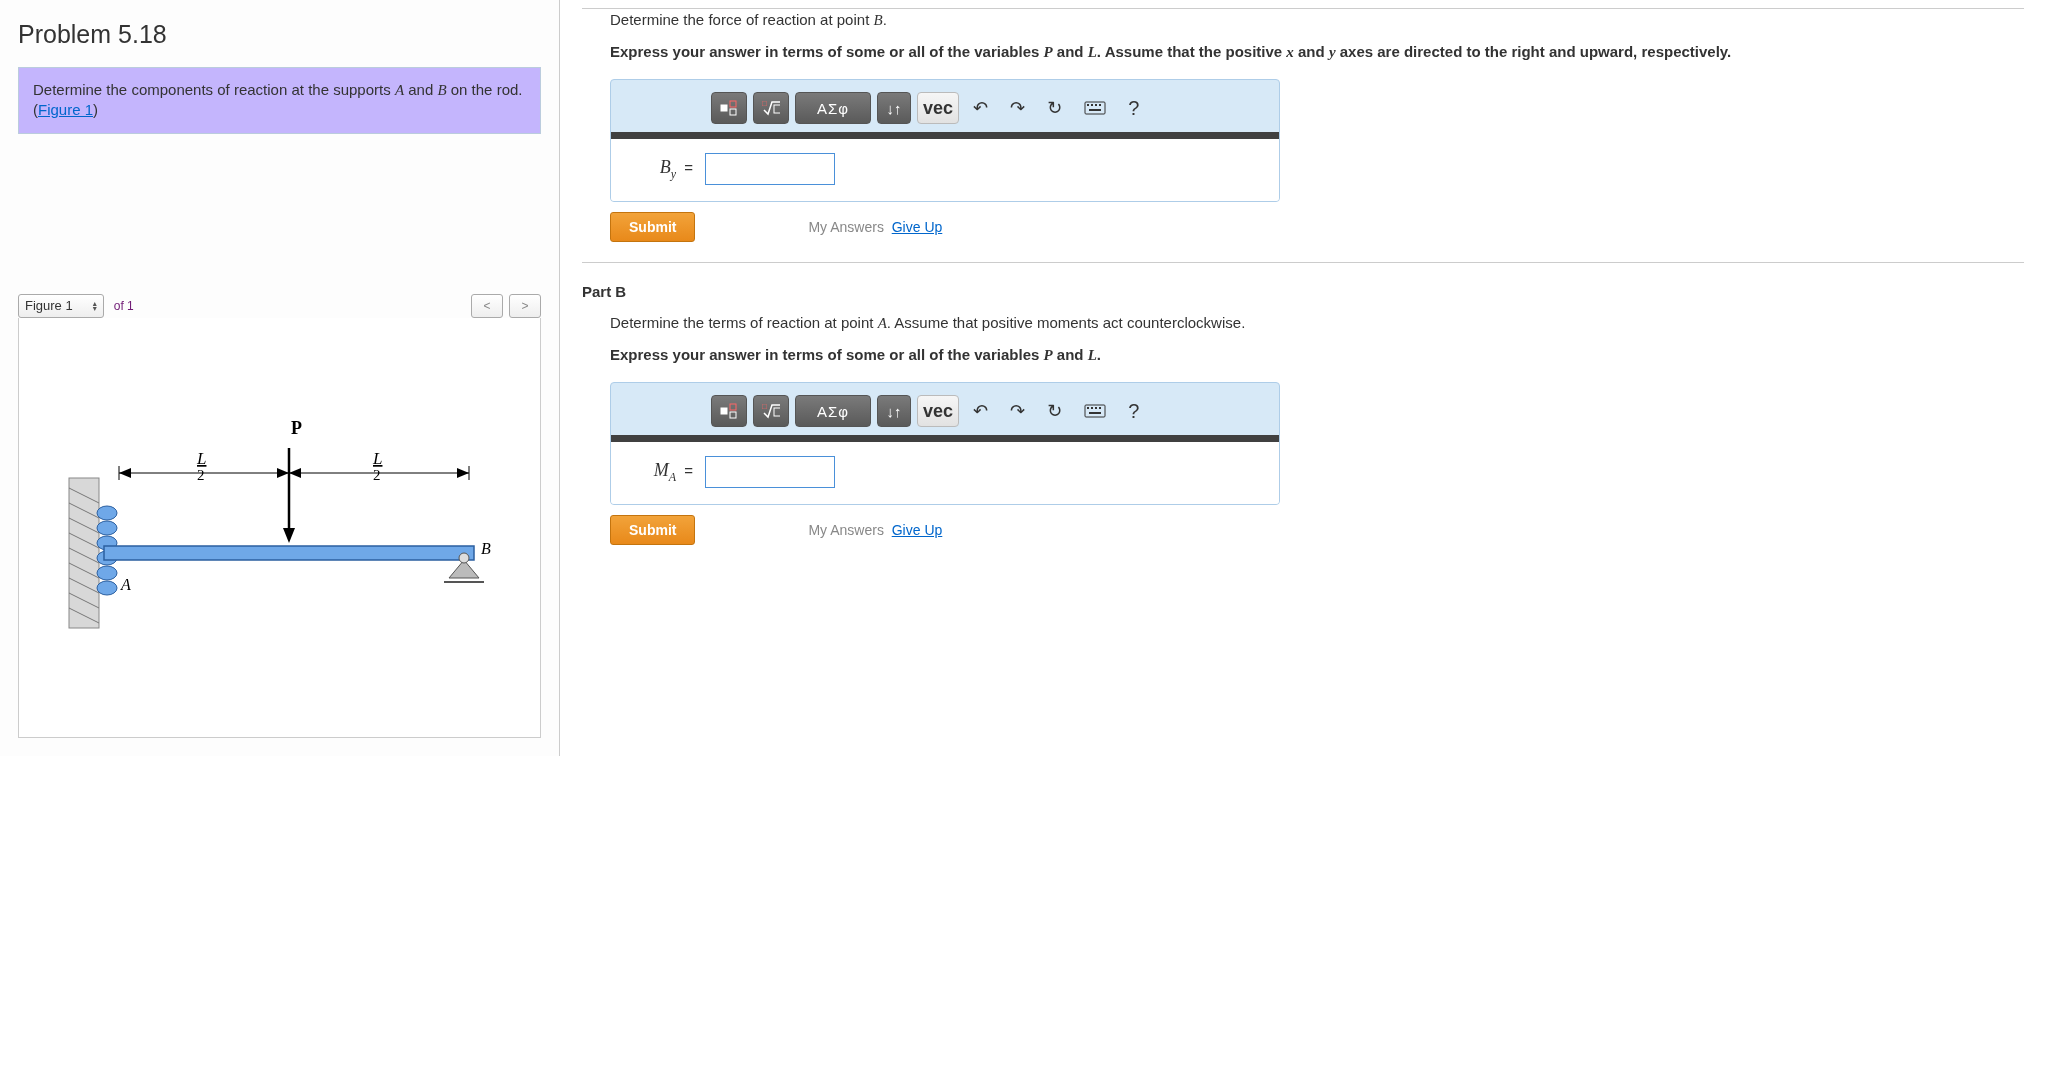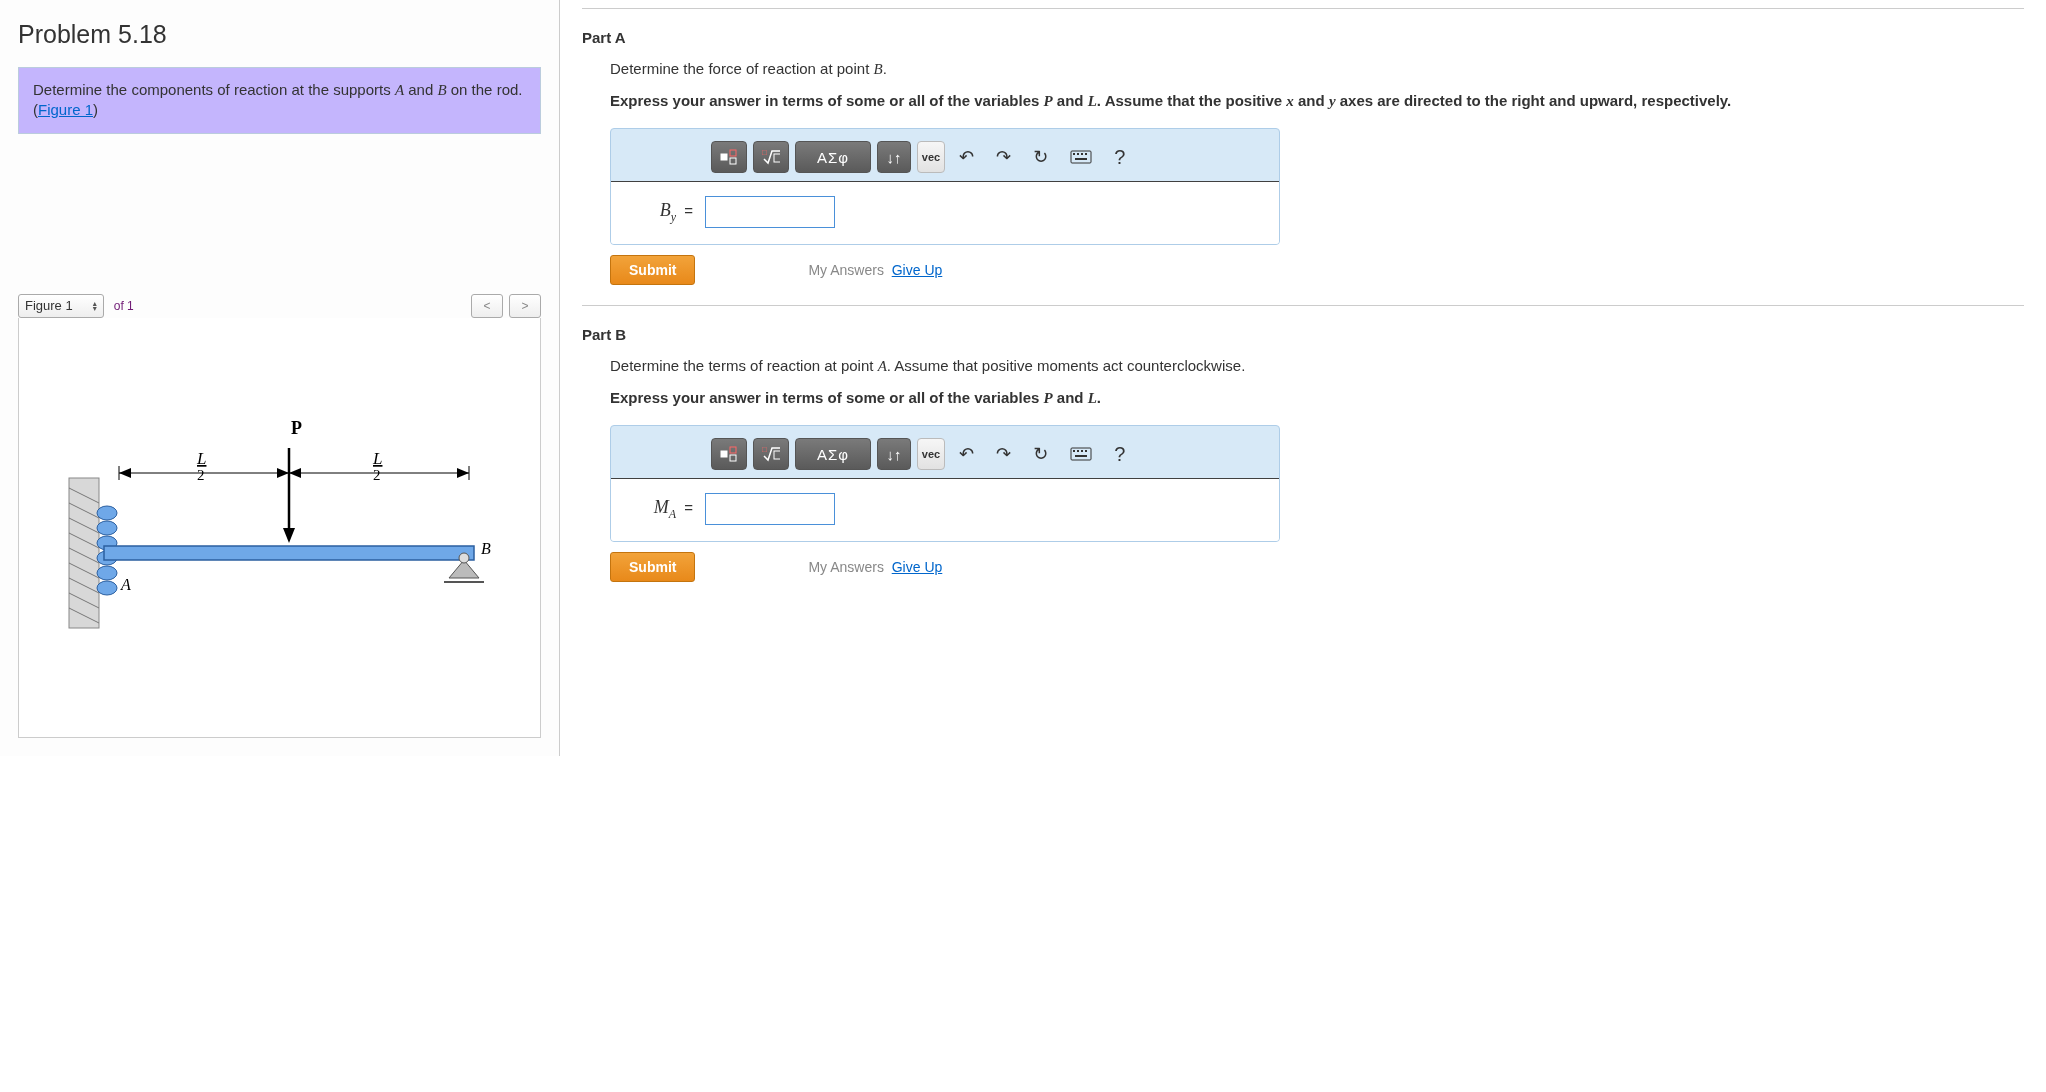--- a/index.html
+++ b/index.html
@@ -122,21 +122,21 @@
     background: none; border: none; color: #333;
     font-size: 18px; padding: 0 8px; height: 32px;
     display: inline-flex; align-items: center;
   }
   .answer-row {
     background: #fff;
     padding: 14px 12px 16px 12px;
     display: flex;
     align-items: center;
     gap: 12px;
-    border-top: 1px solid #404040;
+    border-top: 7px solid #404040;
   }
   .answer-label {
     font-family: "Times New Roman", serif;
     font-style: italic;
     font-size: 18px;
     width: 70px;
     text-align: right;
   }
   .answer-label sub { font-size: 12px; font-style: italic;}
   .eq { font-style: normal; font-family: Arial; font-size: 15px; margin-left: 4px;}
@@ -159,21 +159,21 @@
     font-size: 14px;
     padding: 6px 18px;
   }
   .answers-links { color: #888; font-size: 14px; margin-left: 80px;}
   .answers-links a { color: #0066cc; text-decoration: underline; }
   hr.sep { border: none; border-top: 1px solid #ccc; margin: 20px 0 0 0; }
   .tool-templates { width: 36px; }
   .tool-sqrt { width: 36px; font-size: 14px;}
   .tool-greek { width: 76px; letter-spacing: 1px;}
   .tool-updown { width: 34px; }
-  .tool-vec { width: 28px; font-weight: bold; font-size: 11px;}
+  .tool-vec { width: 42px; font-weight: bold; font-size: 18px;}
   
   .fig-svg { position: absolute; left: 30px; top: 100px; }
 </style>
 </head>
 <body>
 
 <div class="container">
 
   <div class="left-pane">
     <div class="problem-title">Problem 5.18</div>
@@ -243,21 +243,20 @@
         <text x="324" y="62" font-family="Times New Roman" font-size="15">2</text>
         <text x="72" y="172" font-family="Times New Roman" font-style="italic" font-size="16">A</text>
         <text x="432" y="136" font-family="Times New Roman" font-style="italic" font-size="16">B</text>
       </svg>
     </div>
   </div>
 
   <div class="right-pane">
     <hr class="hr">
 
-    <div class="part-label">Part A</div>
     <div class="part-body">
       <div class="prompt">
         <span>Determine the force of reaction at point </span><span class="mathvar">B</span><span>.</span>
       </div>
       <div class="instr">
         <span>Express your answer in terms of some or all of the variables </span><span class="mathvar">P</span><span> and </span><span class="mathvar">L</span><span>. Assume that the positive </span><span class="mathvar">x</span><span> and </span><span class="mathvar">y</span><span> axes are directed to the right and upward, respectively.</span>
       </div>
 
       <div class="answer-box">
         <div class="toolbar">

